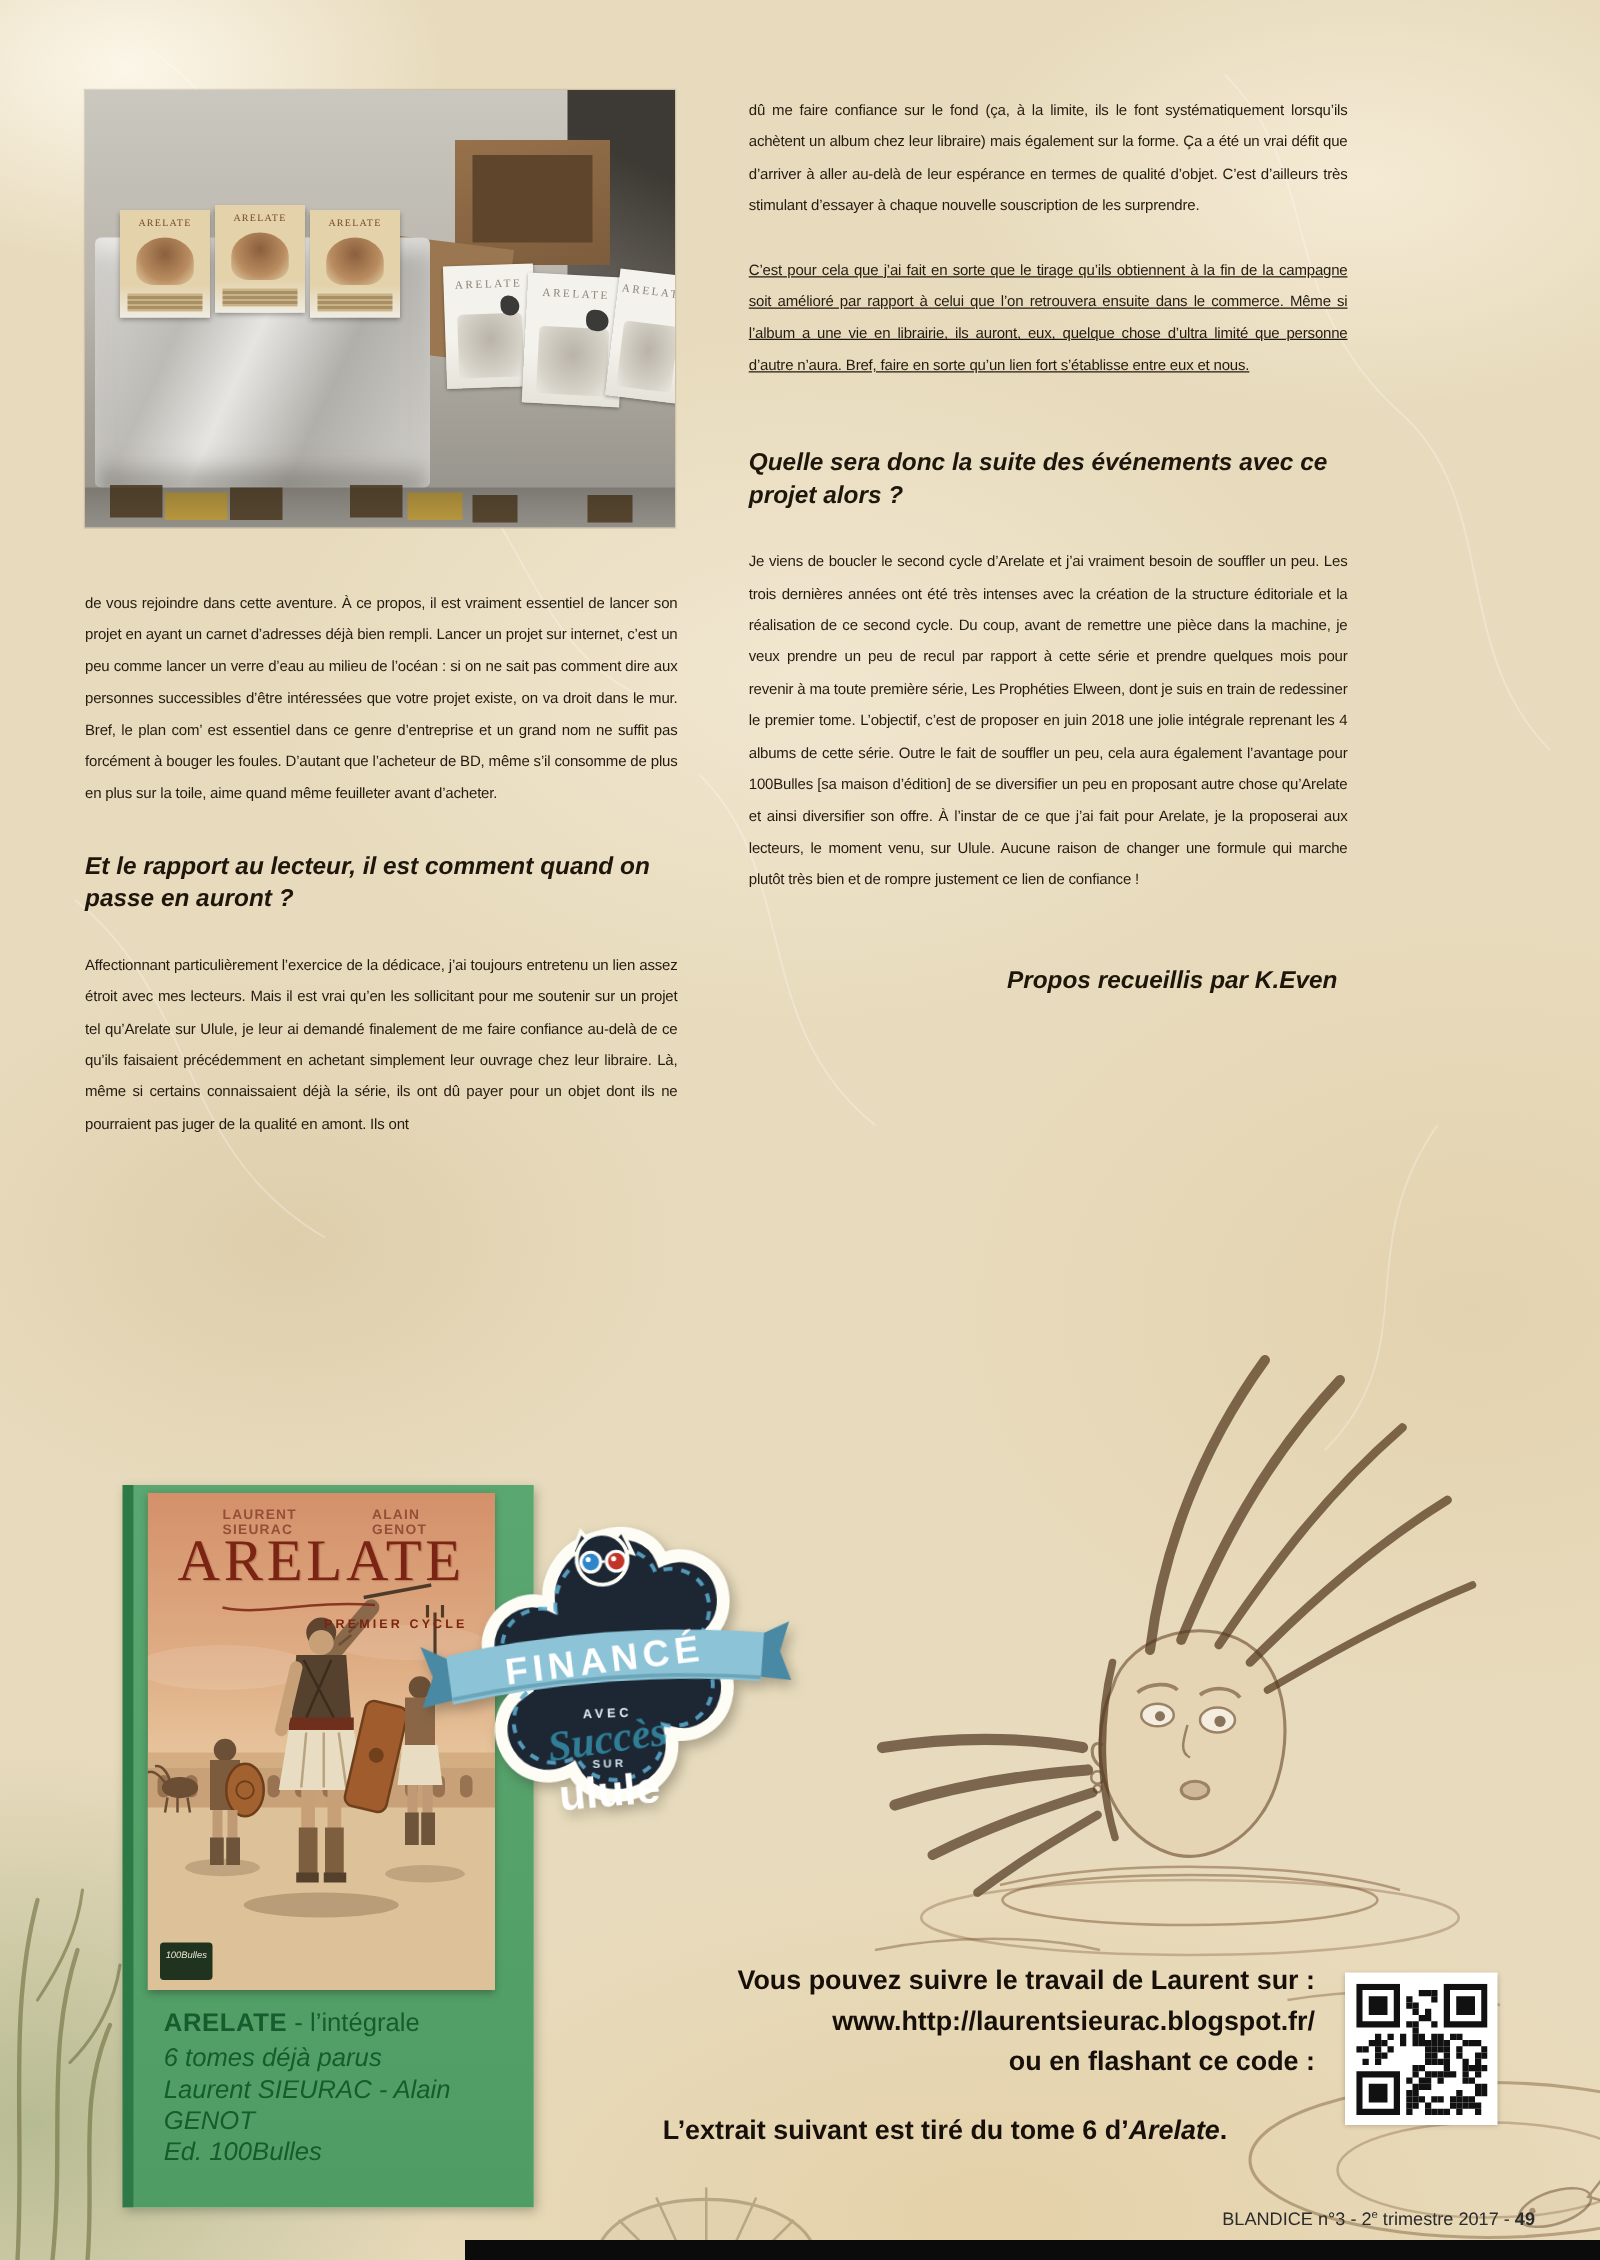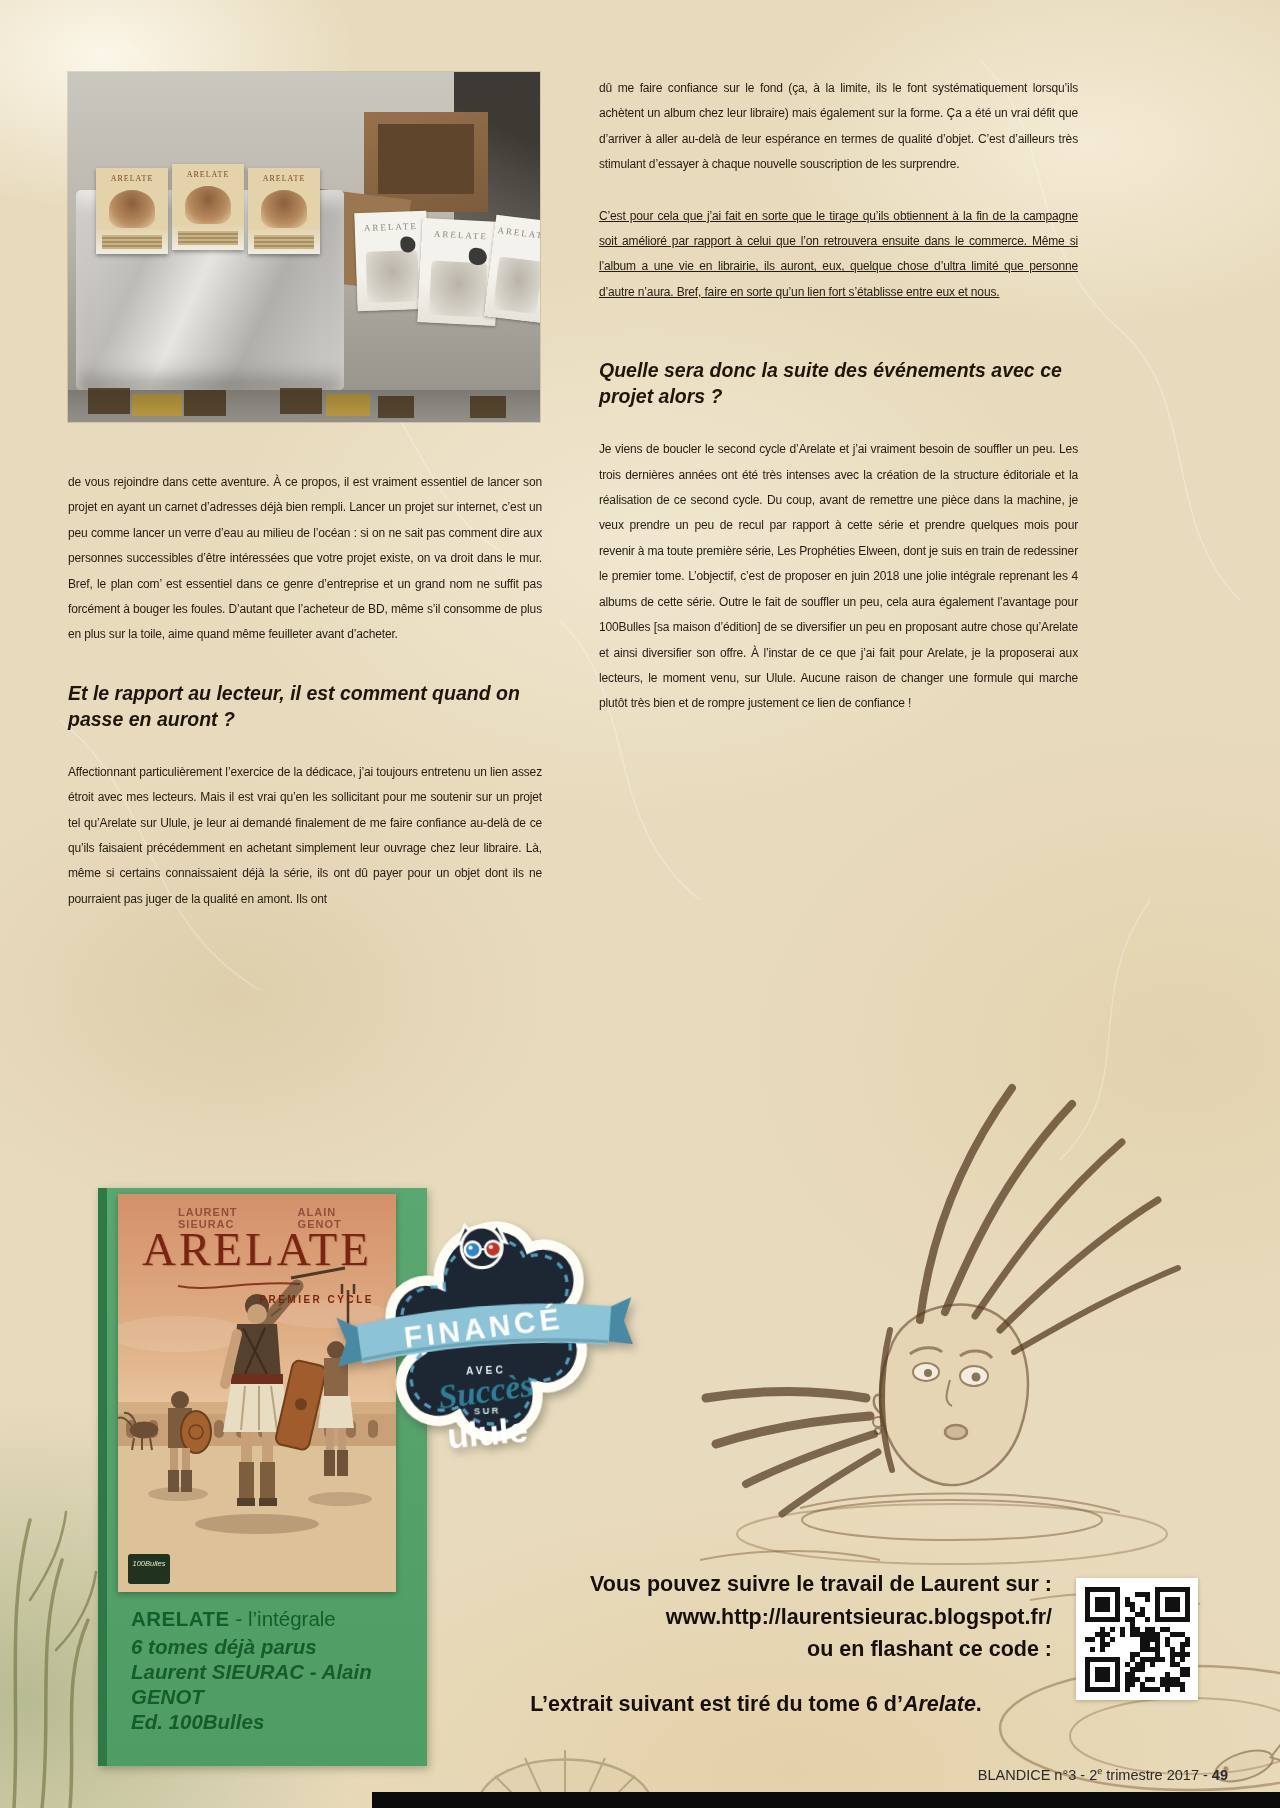--- a/index.html
+++ b/index.html
@@ -71,21 +71,21 @@
     font-family:"Liberation Serif",serif;font-size:47px;color:#7b2413;letter-spacing:3px;
     text-shadow:1px 1px 1px rgba(80,25,10,.25);}
   .cover-flourish{position:absolute;left:56px;top:84px;}
   .cover-cycle{position:absolute;right:22px;top:100px;font-size:10px;font-weight:bold;letter-spacing:2.5px;color:#7b2413;}
   .cover-pub{position:absolute;left:10px;bottom:8px;width:42px;height:30px;background:#20331f;border-radius:3px;
     color:#e9e5d2;font-size:7.5px;text-align:center;line-height:20px;font-style:italic;}
   .book-caption{position:absolute;left:24px;top:418px;width:276px;color:#175c2c;
     font-size:20.5px;line-height:25px;}
   .book-caption .l1{font-style:normal;margin-bottom:3px;}
   .book-caption .l1 b{letter-spacing:.5px;}
-  .book-caption .it{font-style:italic;font-weight:bold;}
+  .book-caption .it{font-style:italic;}
   
   .badge{left:378px;top:1218px;width:214px;height:246px;z-index:4;transform:rotate(-2deg);}
   .badge svg{overflow:visible;filter:drop-shadow(3px 5px 5px rgba(50,50,35,.35));}
   
   .follow{left:460px;top:1568px;width:592px;text-align:right;z-index:3;
     font-weight:bold;font-size:21.5px;line-height:32.5px;color:#17100a;}
   .extract{left:460px;top:1692px;width:592px;text-align:center;z-index:3;
     font-weight:bold;font-size:21.5px;color:#17100a;}
   .extract .it{font-style:italic;font-weight:bold;}
   .qr{left:1076px;top:1578px;width:122px;height:122px;background:#fff;z-index:3;
@@ -217,20 +217,21 @@
     <p class="para p1">de vous rejoindre dans cette aventure. À ce propos, il est vraiment essentiel de lancer son projet en ayant un carnet d’adresses déjà bien rempli. Lancer un projet sur internet, c’est un peu comme lancer un verre d’eau au milieu de l’océan : si on ne sait pas comment dire aux personnes successibles d’être intéressées que votre projet existe, on va droit dans le mur. Bref, le plan com’ est essentiel dans ce genre d’entreprise et un grand nom ne suffit pas forcément à bouger les foules. D’autant que l’acheteur de BD, même s’il consomme de plus en plus sur la toile, aime quand même feuilleter avant d’acheter.</p>
     <p class="q">Et le rapport au lecteur, il est comment quand on passe en auront ?</p>
     <p class="para">Affectionnant particulièrement l’exercice de la dédicace, j’ai toujours entretenu un lien assez étroit avec mes lecteurs. Mais il est vrai qu’en les sollicitant pour me soutenir sur un projet tel qu’Arelate sur Ulule, je leur ai demandé finalement de me faire confiance au-delà de ce qu’ils faisaient précédemment en achetant simplement leur ouvrage chez leur libraire. Là, même si certains connaissaient déjà la série, ils ont dû payer pour un objet dont ils ne pourraient pas juger de la qualité en amont. Ils ont</p>
   </div>
 
   <div class="abs col col-right">
     <p class="para">dû me faire confiance sur le fond (ça, à la limite, ils le font systématiquement lorsqu’ils achètent un album chez leur libraire) mais également sur la forme. Ça a été un vrai défit que d’arriver à aller au-delà de leur espérance en termes de qualité d’objet. C’est d’ailleurs très stimulant d’essayer à chaque nouvelle souscription de les surprendre.</p>
     <p class="para p2">C’est pour cela que j’ai fait en sorte que le tirage qu’ils obtiennent à la fin de la campagne soit amélioré par rapport à celui que l’on retrouvera ensuite dans le commerce. Même si l’album a une vie en librairie, ils auront, eux, quelque chose d’ultra limité que personne d’autre n’aura. Bref, faire en sorte qu’un lien fort s’établisse entre eux et nous.</p>
     <p class="q">Quelle sera donc la suite des événements avec ce projet alors ?</p>
     <p class="para p3">Je viens de boucler le second cycle d’Arelate et j’ai vraiment besoin de souffler un peu. Les trois dernières années ont été très intenses avec la création de la structure éditoriale et la réalisation de ce second cycle. Du coup, avant de remettre une pièce dans la machine, je veux prendre un peu de recul par rapport à cette série et prendre quelques mois pour revenir à ma toute première série, Les Prophéties Elween, dont je suis en train de redessiner le premier tome. L’objectif, c’est de proposer en juin 2018 une jolie intégrale reprenant les 4 albums de cette série. Outre le fait de souffler un peu, cela aura également l’avantage pour 100Bulles [sa maison d’édition] de se diversifier un peu en proposant autre chose qu’Arelate et ainsi diversifier son offre. À l’instar de ce que j’ai fait pour Arelate, je la proposerai aux lecteurs, le moment venu, sur Ulule. Aucune raison de changer une formule qui marche plutôt très bien et de rompre justement ce lien de confiance !</p>
+    <div class="attribution">Propos recueillis par K.Even</div>
   </div>
 
   <div class="abs green-panel">
     <div class="cover">
       <svg width="278" height="398" viewBox="0 0 278 398">
         <defs>
           <linearGradient id="sky" x1="0" y1="0" x2="0" y2="1">
             <stop offset="0" stop-color="#d4906a"></stop>
               <stop offset=".35" stop-color="#dfae85"></stop>
             <stop offset=".65" stop-color="#ecd2ab"></stop>

